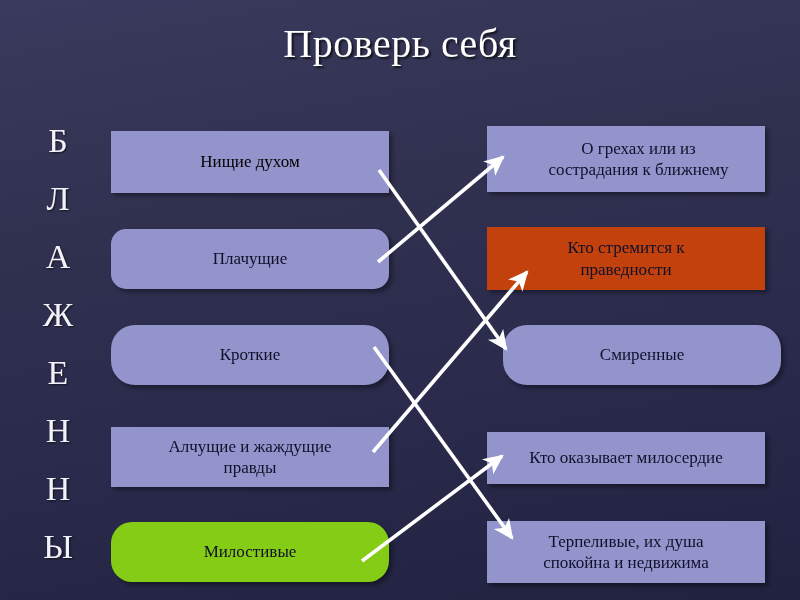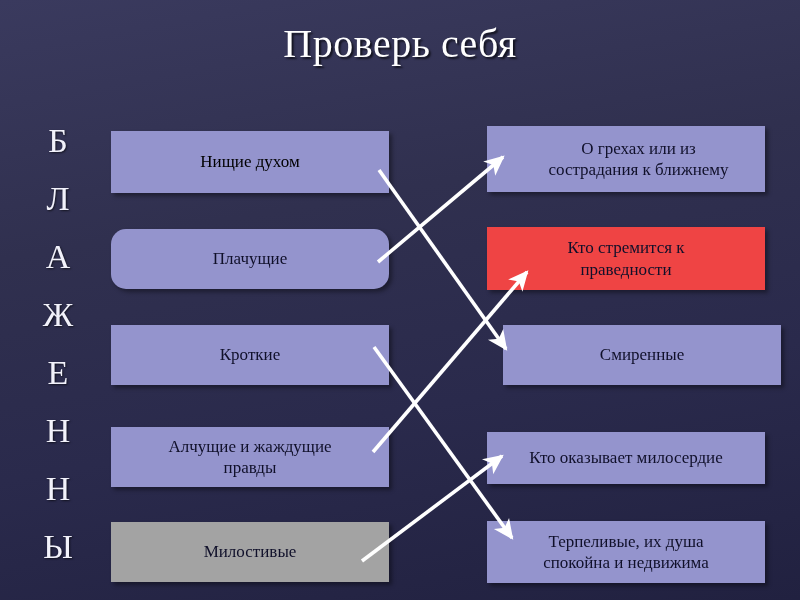--- a/index.html
+++ b/index.html
@@ -75,21 +75,21 @@
     box-shadow: 3px 3px 4px rgba(0,0,0,0.38);
     z-index: 3;
   }
   .box span { display: block; }
 
   .col-left  { left: 111px; width: 278px; }
   .col-right { left: 487px; width: 278px; }
 
   .r1 { top: 131px; height: 62px; }
   .r2 { top: 229px; height: 60px; }
-  .r3 { top: 325px; height: 60px; }
+  .r3 { top: 325px; height: 60px; border-radius: 24px; }
   .r4 { top: 427px; height: 60px; }
   .r5 { top: 522px; height: 60px; }
 
   .col-right.r1 { top: 126px; height: 66px; padding-left: 33px; }
   .col-right.r2 { top: 227px; height: 63px; }
   .col-right.r3 { top: 325px; height: 60px; margin-left: 16px; }
   .col-right.r4 { top: 432px; height: 52px; }
   .col-right.r5 { top: 521px; height: 62px; }
 
   
@@ -128,31 +128,31 @@
     </div>
     <div class="box col-left r3" style="background: rgb(148, 148, 205); color: rgb(16, 16, 42);">
       <span>Кроткие</span>
     </div>
     <div class="box col-left r4" style="background: rgb(148, 148, 205); color: rgb(16, 16, 42);">
       <div>
         <span>Алчущие и жаждущие</span>
         <span>правды</span>
       </div>
     </div>
-    <div class="box col-left r5" style="background: #a3a3a3; color: rgb(16, 16, 42);">
+    <div class="box col-left r5" style="background: #84cc16; color: rgb(16, 16, 42); border-radius: 21px;">
       <span>Милостивые</span>
     </div>
 
     <div class="box col-right r1" style="background: rgb(148, 148, 205); color: rgb(16, 16, 42);">
       <div>
         <span>О грехах или из</span>
         <span>сострадания к ближнему</span>
       </div>
     </div>
-    <div class="box col-right r2" style="background: #ef4444; color: rgb(16, 16, 42);">
+    <div class="box col-right r2" style="background: #c2410c; color: rgb(16, 16, 42);">
       <div>
         <span>Кто стремится к</span>
         <span>праведности</span>
       </div>
     </div>
     <div class="box col-right r3" style="background: rgb(148, 148, 205); color: rgb(16, 16, 42);">
       <span>Смиренные</span>
     </div>
     <div class="box col-right r4" style="background: rgb(148, 148, 205); color: rgb(16, 16, 42);">
       <span>Кто оказывает милосердие</span>

